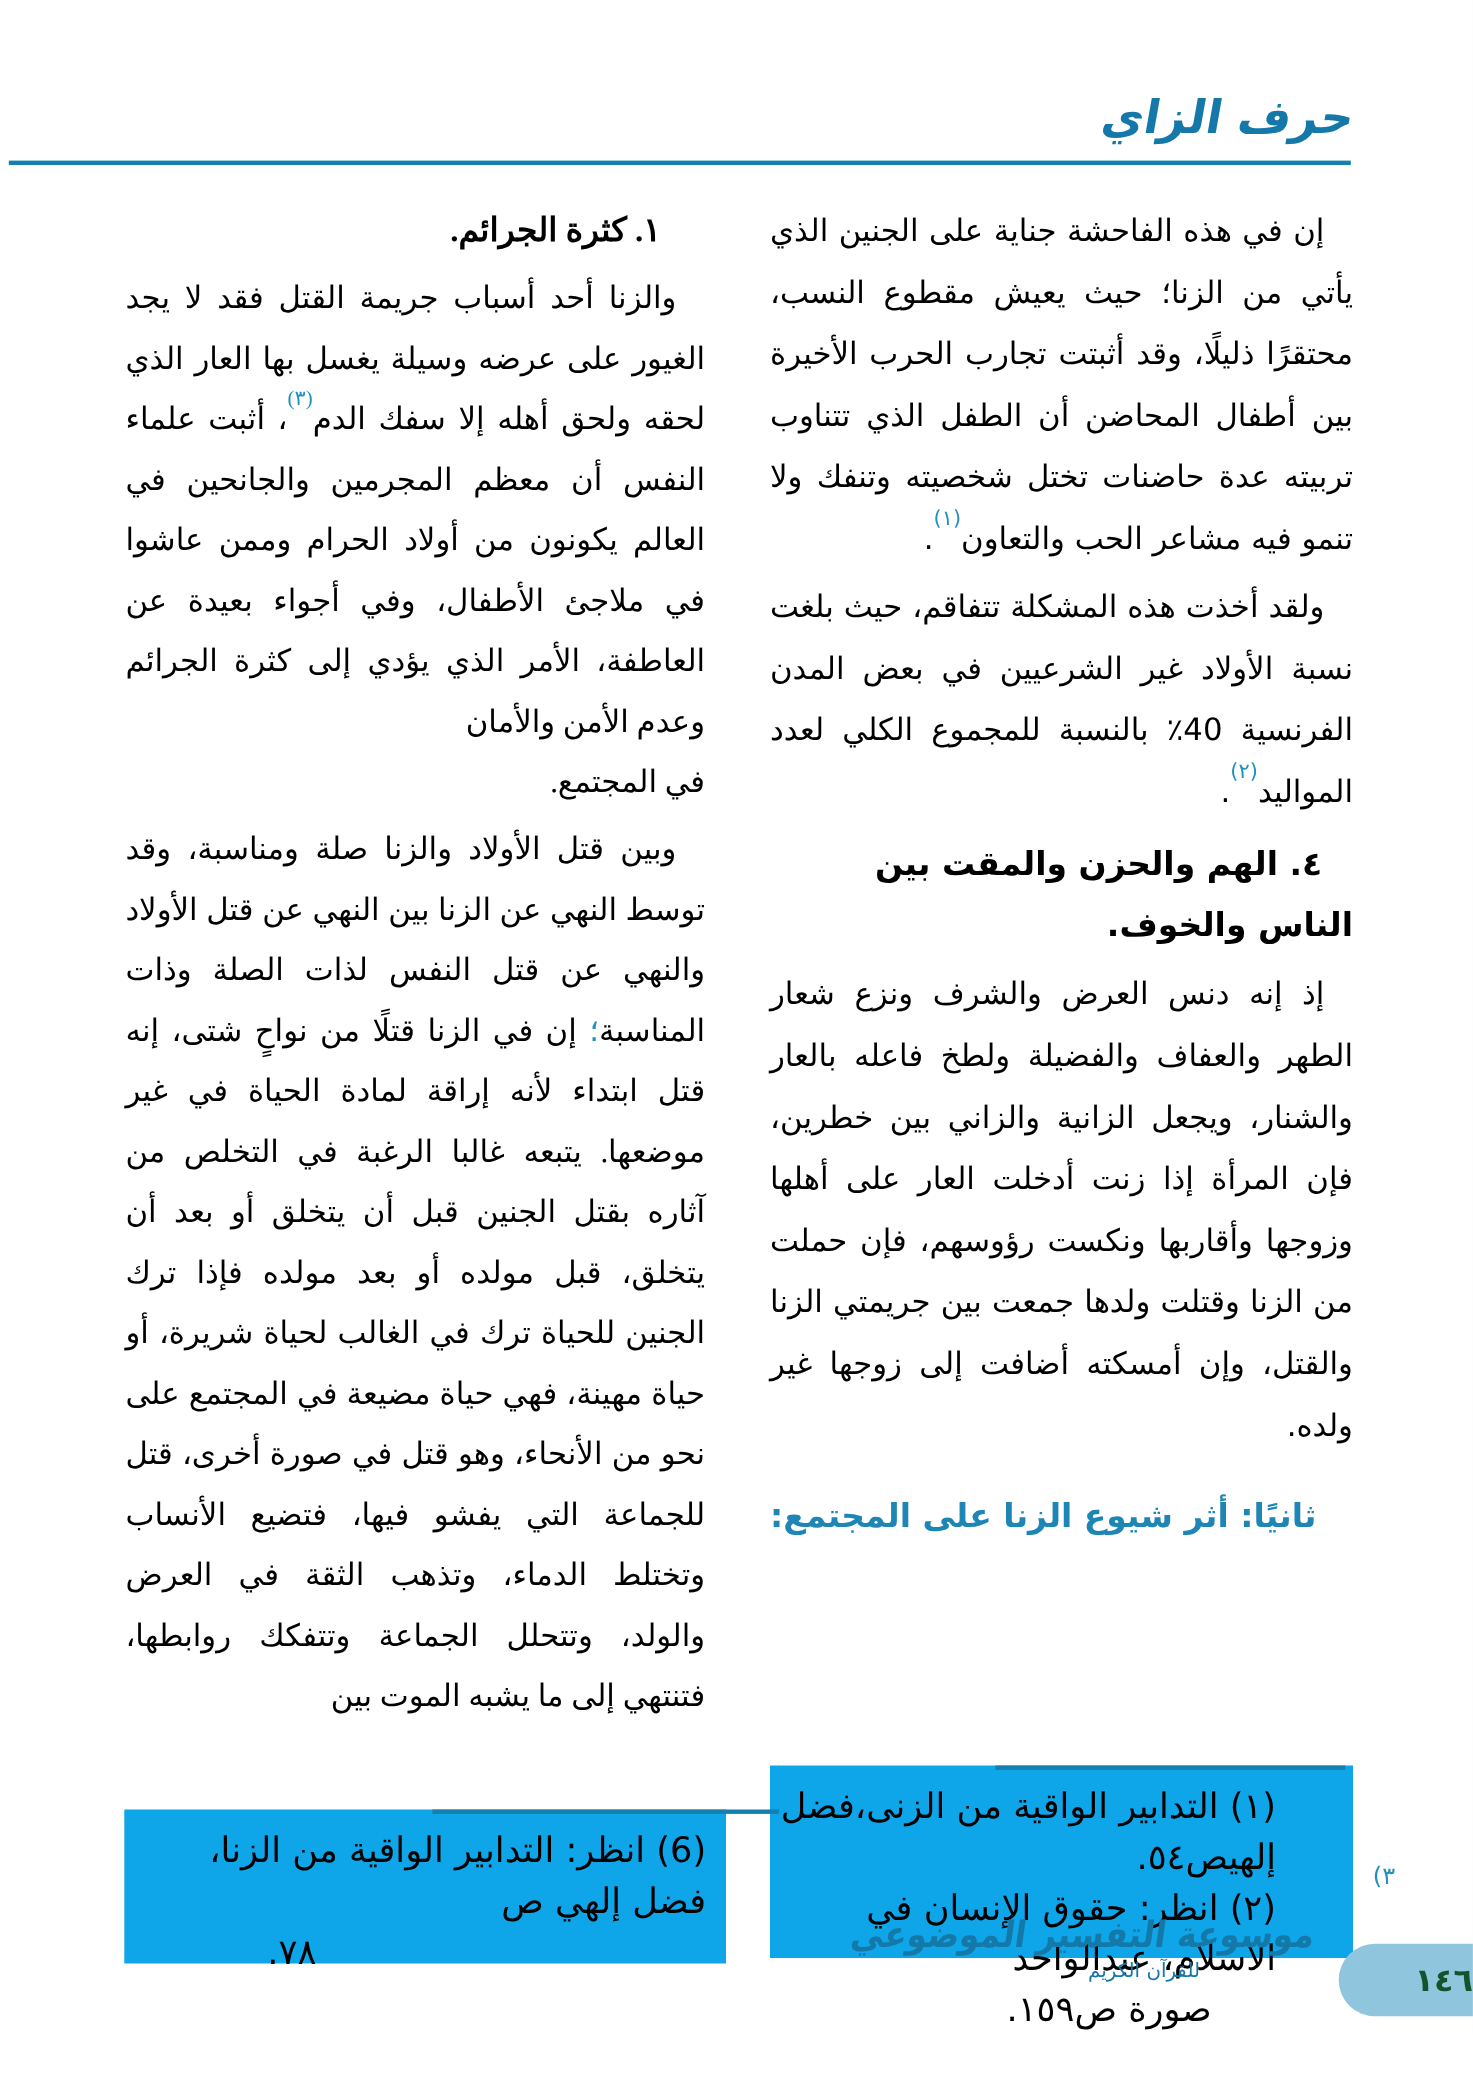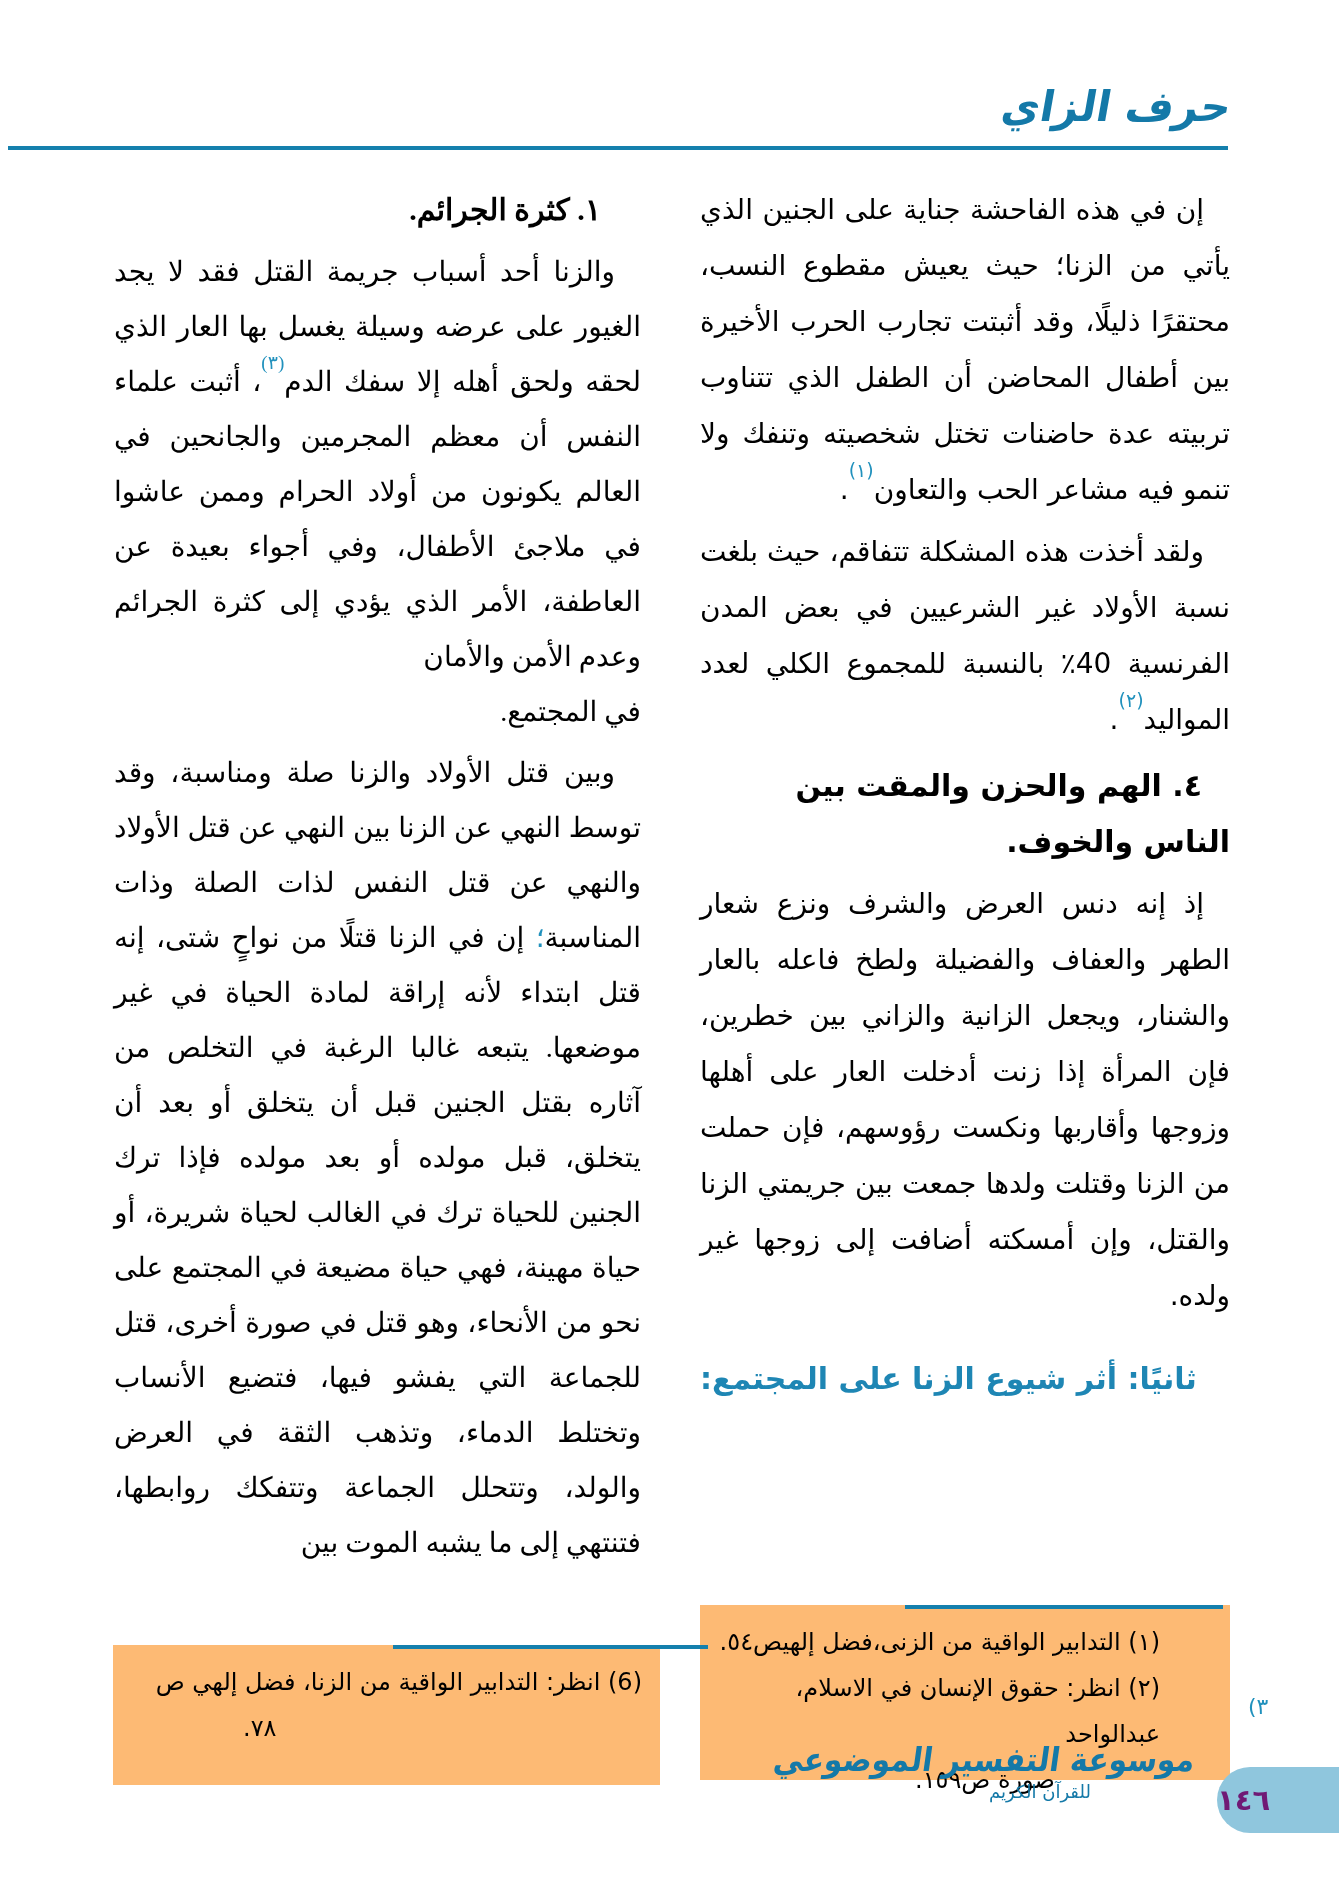--- a/index.html
+++ b/index.html
@@ -51,22 +51,22 @@
   .teal-punct{color:#2191bd;}
   .lastline-left{text-align:right;text-indent:0;margin:0 0 6px 16px;}
   .section-heading{
     color:#1e86b4;font-weight:bold;font-size:30px;
     text-align:left;margin:26px 0 0 0;line-height:58px;
   }
   .h-mt{margin-top:10px;}
   
   .footnotes{
     position:absolute;
-    font-size:24px;line-height:46px;
-    background:#fdba74;z-index:2;
+    font-size:32px;line-height:46px;
+    background:#0ea5e9;z-index:2;
     text-align:right;
   }
   .fn-right{left:700px;top:1605px;width:530px;height:175px;}
   .fn-left{left:113px;top:1645px;width:547px;height:140px;}
   .fn-rule{height:4px;background:#1580ad;margin-bottom:10px;}
   .fn-rule-right{width:318px;margin-right:7px;}
   .fn-rule-left{width:315px;margin-right:-48px;}
   .fn-line{padding-right:70px;}
   .fn-line-l{padding-right:18px;}
   .fn-cont{text-align:left;padding-left:215px;}
@@ -79,22 +79,22 @@
   .logo-title{
     font-size:30px;font-weight:bold;
     transform:skewX(-8deg) scaleY(1.1);
     white-space:nowrap;letter-spacing:-1px;
   }
   .logo-subtitle{font-size:18px;font-weight:normal;margin-top:4px;}
   .page-badge{
     position:absolute;left:1217px;top:1767px;
     width:122px;height:66px;
     background:#8fc6dd;border-radius:33px 0 0 33px;
-    color:#701a75;font-size:29px;font-weight:bold;
-    line-height:66px;text-align:left;letter-spacing:6px;
+    color:#14532d;font-size:29px;font-weight:bold;
+    line-height:66px;text-align:right;letter-spacing:6px;
     z-index:3;
   }
   .stray-marker{
     position:absolute;left:1248px;top:1694px;
     color:#2191bd;font-size:22px;z-index:3;
     direction:ltr;
   }
 </style>
 </head>
 <body>

